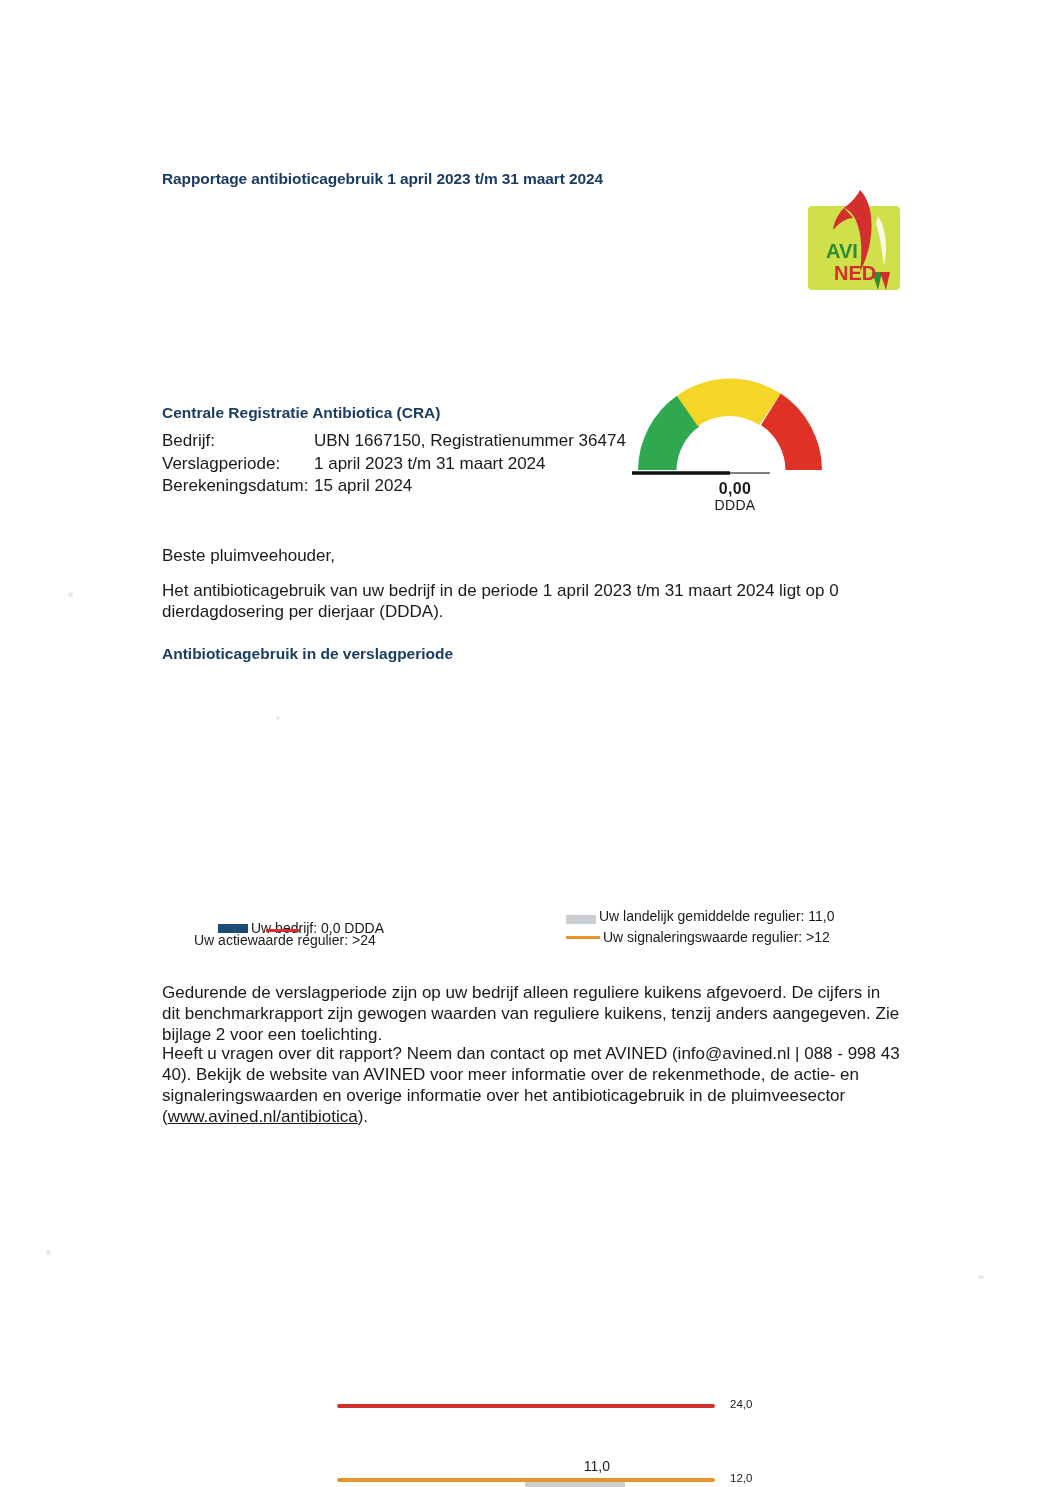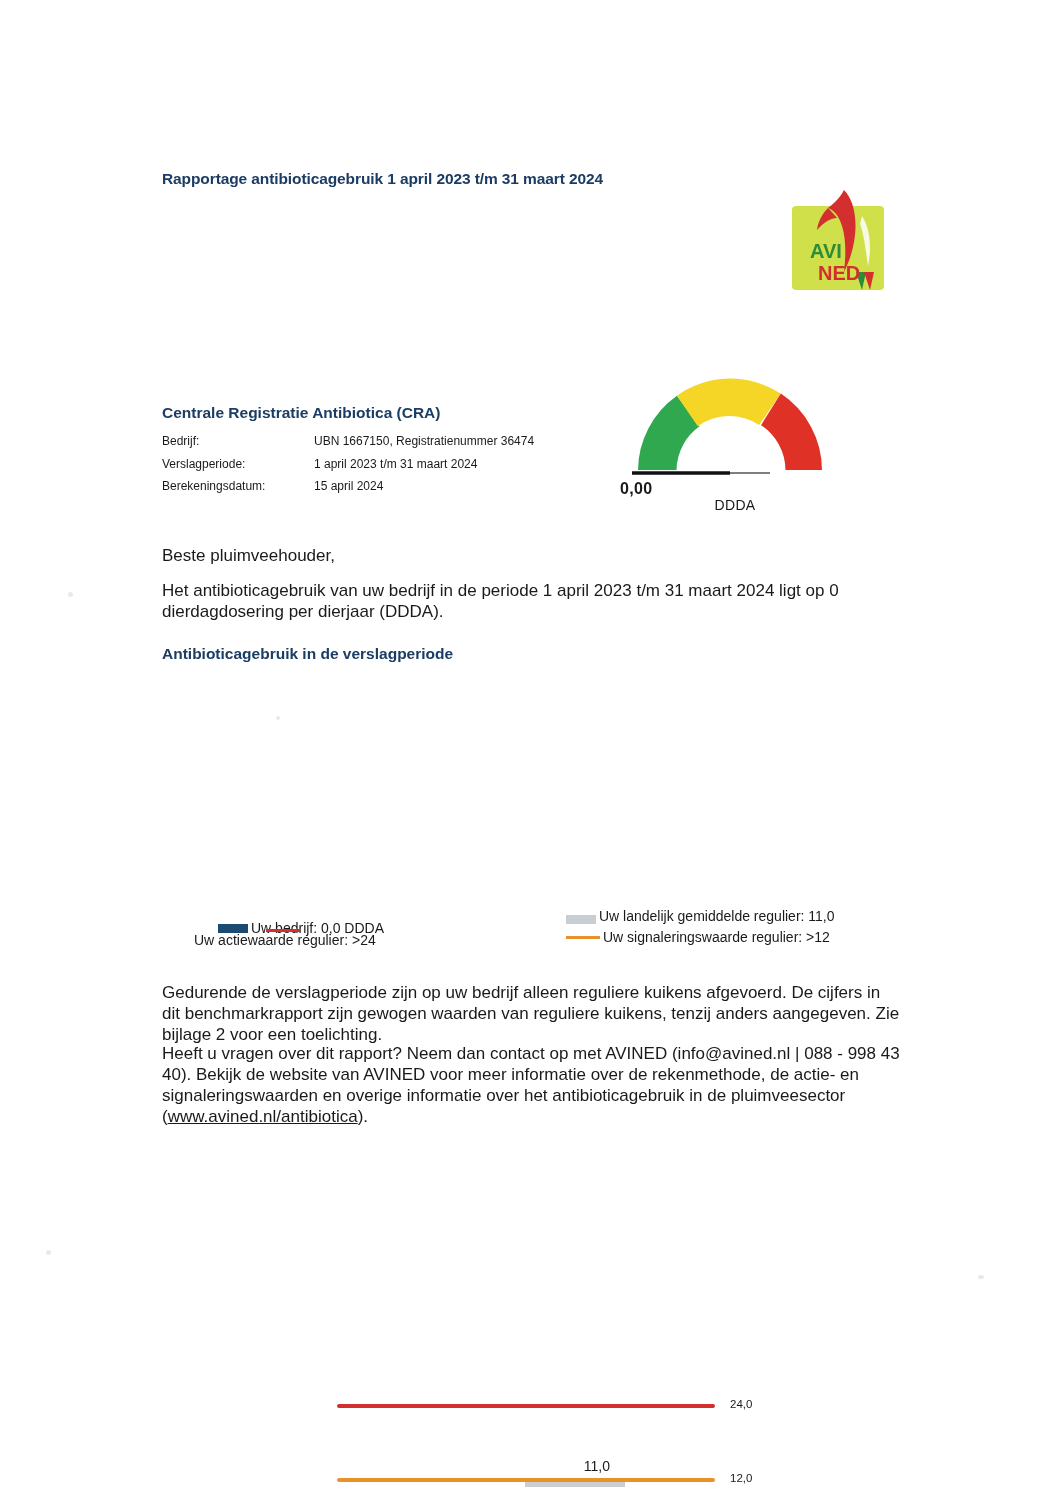--- a/index.html
+++ b/index.html
@@ -15,42 +15,42 @@
   .page{position:absolute;inset:0;}
 
   
   .doc-title{
     position:absolute;left:162px;top:170px;
     font-size:15.5px;font-weight:bold;color:#1b3c63;
     letter-spacing:-0.1px;
   }
 
   
-  .logo{position:absolute;left:784px;top:186px;width:112px;height:108px;}
+  .logo{position:absolute;left:800px;top:186px;width:112px;height:108px;}
   .logo svg{display:block;}
 
   
   .address{position:absolute;left:162px;top:325px;font-size:14.2px;line-height:20.5px;}
   .address div{white-space:pre;}
 
   
   .cra-head{
     position:absolute;left:162px;top:404px;
     font-size:15.5px;font-weight:bold;color:#1b3c63;
   }
-  .cra-table{position:absolute;left:162px;top:430px;font-size:12px;line-height:22.5px;}
+  .cra-table{position:absolute;left:162px;top:430px;font-size:17px;line-height:22.5px;}
   .cra-row{display:flex;}
   .cra-lab{width:152px;flex:0 0 152px;}
   .cra-val{white-space:pre;}
 
   
   .gauge{position:absolute;left:620px;top:360px;width:230px;height:160px;}
   .gauge svg{display:block;}
   .gauge-value{
-    position:absolute;left:620px;top:480px;width:230px;
+    position:absolute;left:620px;top:480px;width:230px;text-align:center;
     font-size:16px;font-weight:bold;letter-spacing:.3px;
   }
   .gauge-unit{
     position:absolute;left:620px;top:497px;width:230px;text-align:center;
     font-size:14px;letter-spacing:.3px;
   }
 
   
   .para{position:absolute;font-size:17px;line-height:21px;width:740px;}
   .p-greet{left:162px;top:545px;}

